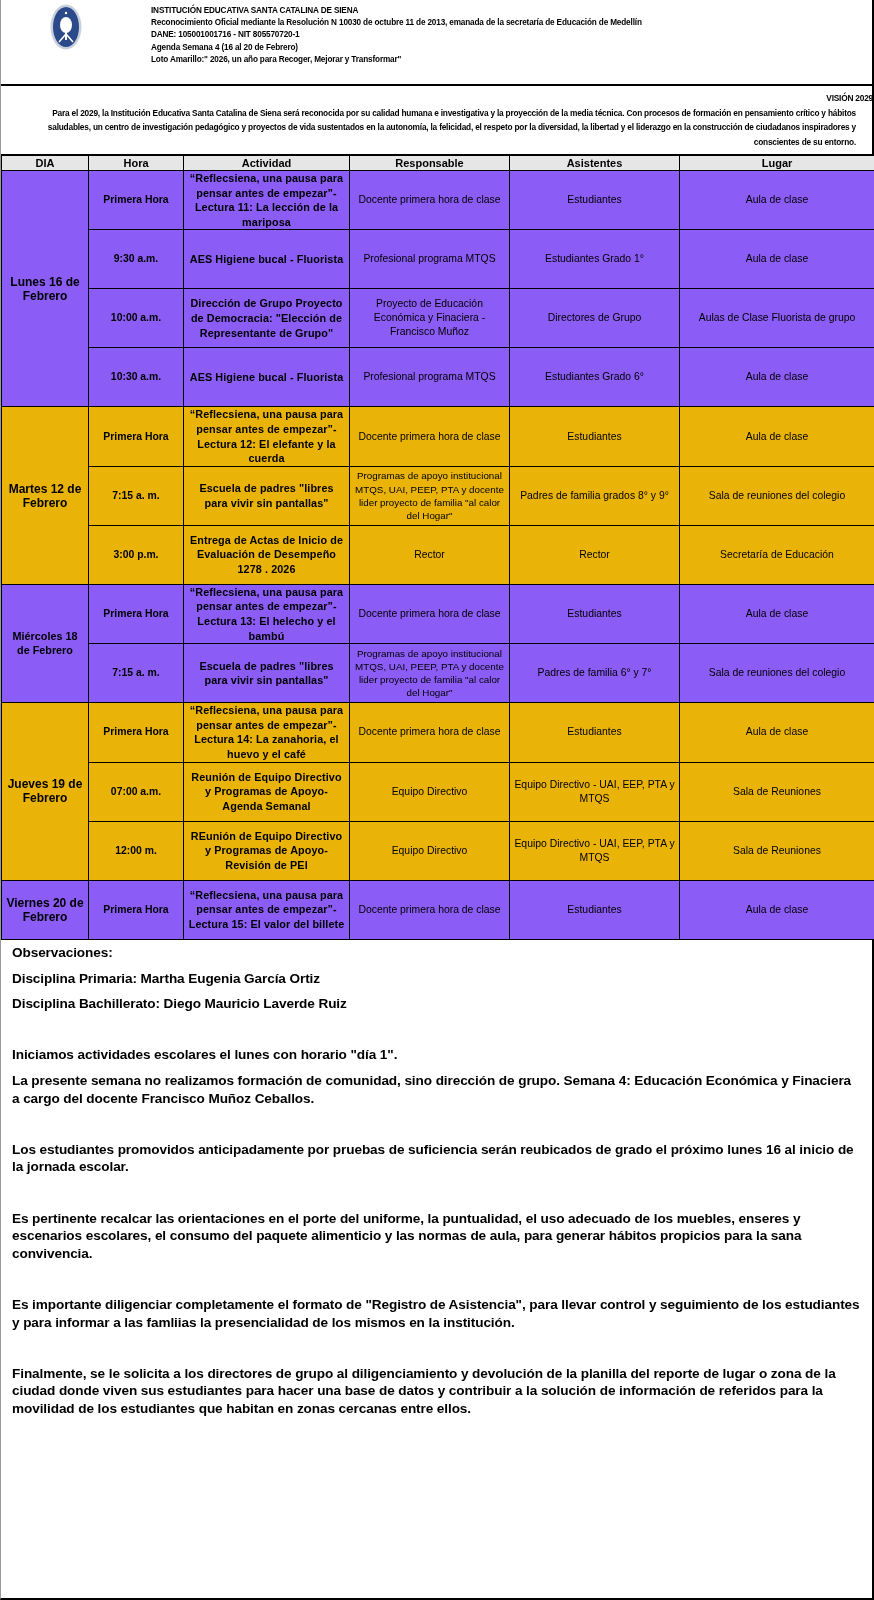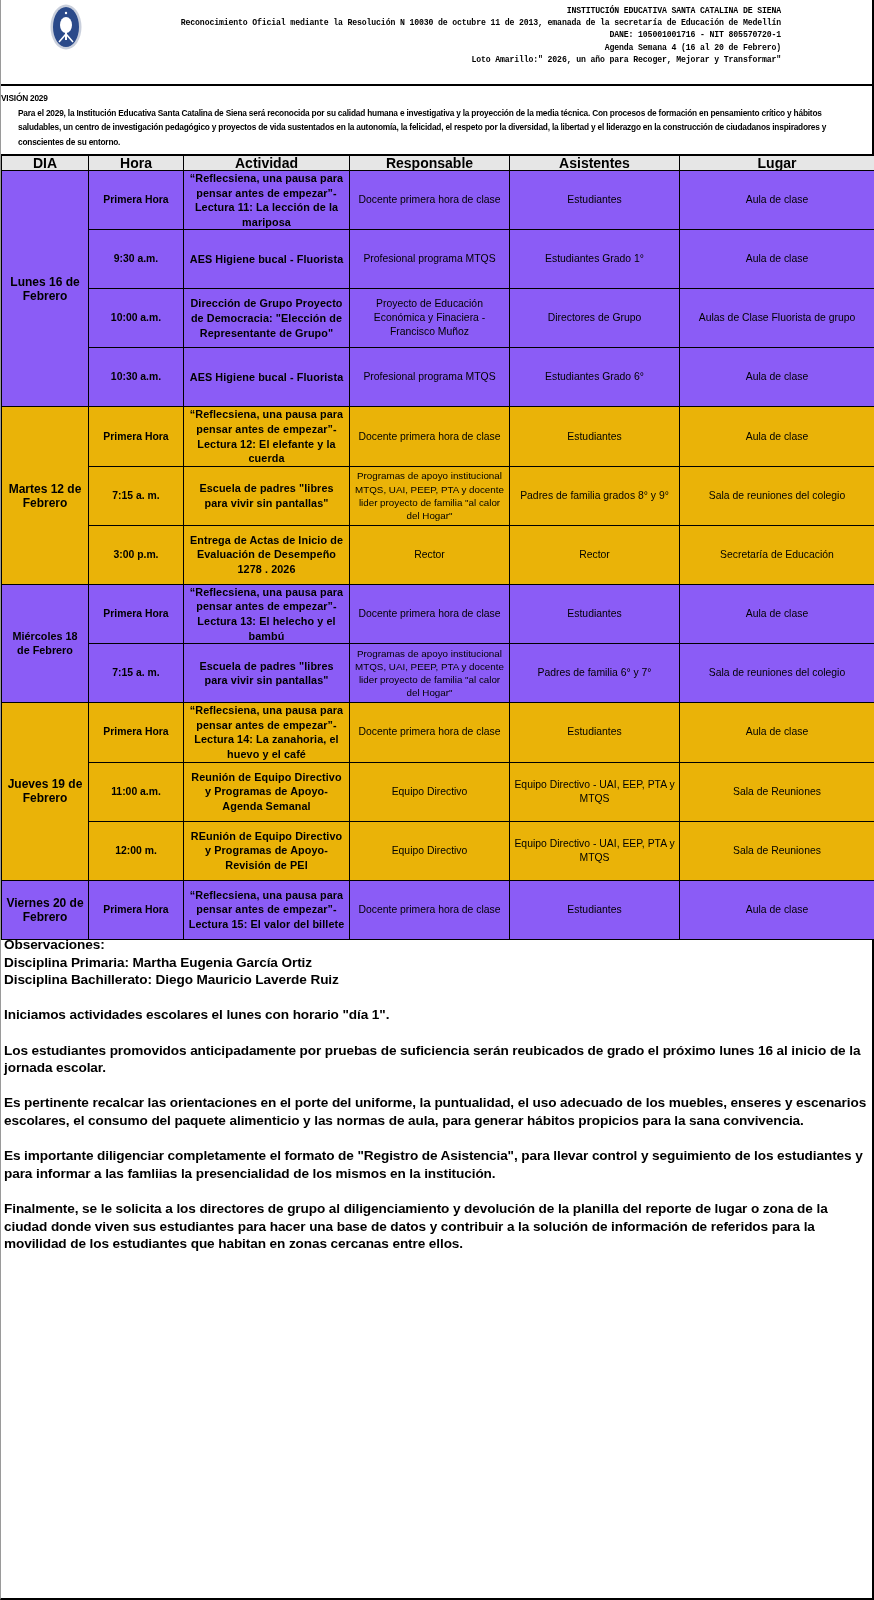--- a/index.html
+++ b/index.html
@@ -5,49 +5,49 @@
   * { box-sizing: border-box; margin: 0; padding: 0; }
   html, body { width: 874px; height: 1600px; background: #ffffff; overflow: hidden; }
   body { position: relative; font-family: "Liberation Sans", sans-serif; color: #000; }
 
   .page { position: absolute; left: 0; top: 0; width: 874px; height: 1600px;
           border-left: 1px solid #9a9a9a; border-right: 2px solid #000; border-bottom: 2px solid #000; }
 
   
   .hdr { position: absolute; left: 0; top: 0; width: 872px; height: 86px; border-bottom: 2px solid #000; }
   .logo { position: absolute; left: 49px; top: 4px; width: 32px; height: 46px; }
-  .hdr-lines { position: absolute; left: 150px; top: 5px; width: 630px; text-align: right;
-               font-family: Liberation Mono, monospace; font-size: 8.2px; line-height: 12.2px; }
+  .hdr-lines { position: absolute; left: 150px; top: 5px; width: 630px; text-align: left;
+               font-family: Liberation Sans, sans-serif; font-size: 8.2px; line-height: 12.2px; }
   .hdr-lines div { white-space: nowrap; letter-spacing: -0.15px; }
   .hdr-lines .inst { font-weight: bold; }
 
   
   .vision { position: absolute; left: 0; top: 86px; width: 872px; height: 69px; border-bottom: 1px solid #000;
-            text-align: left; font-size: 8.3px; line-height: 14.6px; padding-top: 5px; letter-spacing: -0.2px; }
+            text-align: right; font-size: 8.3px; line-height: 14.6px; padding-top: 5px; letter-spacing: -0.2px; }
   .vision .vt { font-weight: bold; }
   .vision .vb { font-weight: bold; padding: 0 17px; }
 
   
   table.agenda { position: absolute; left: 0; top: 155px; width: 873px; border-collapse: collapse; table-layout: fixed; }
   table.agenda td, table.agenda th { border: 1.5px solid #000; text-align: center; vertical-align: middle;
                  font-size: 10.2px; line-height: 14px; padding: 0 3px; }
-  table.agenda th { height: 15px; font-weight: bold; background: #e6e6e6; font-size: 14px; line-height: 12px; }
+  table.agenda th { height: 15px; font-weight: bold; background: #e6e6e6; font-size: 11px; line-height: 12px; }
   table.agenda tr.r { height: 59px; }
   table.agenda td.day { font-weight: bold; font-size: 12px; line-height: 14px; }
   table.agenda td.hora { font-weight: bold; font-size: 10.4px; }
   table.agenda td.act { font-weight: bold; font-size: 10.8px; line-height: 14.6px; letter-spacing: 0.1px; }
   table.agenda td.plain { font-size: 10.4px; }
   table.agenda td.small { font-size: 9.8px; line-height: 13.2px; }
   .gray td { background: #8b5cf6; }
   .white td { background: #eab308; }
 
   
   .obs { position: absolute; left: 3px; top: 936px; width: 866px; font-weight: bold;
          font-size: 13.6px; line-height: 17.6px; letter-spacing: -0.1px; }
-  .obs p { margin: 0; }
+  .obs p { margin: 8px; }
   .obs .gap { height: 17.6px; }
 </style>
 </head>
 <body>
 
 <div class="page">
 
   <div class="hdr">
     <svg class="logo" viewBox="0 0 32 46">
       <ellipse cx="16" cy="23" rx="15.5" ry="22.5" fill="#c9cfdc"></ellipse>
@@ -163,21 +163,21 @@
 
       <tr class="r white">
         <td class="day" rowspan="3">Jueves 19 de Febrero</td>
         <td class="hora">Primera Hora</td>
         <td class="act">“Reflecsiena, una pausa para pensar antes de empezar”- Lectura 14: La zanahoria, el huevo y el café</td>
         <td class="plain">Docente primera hora de clase</td>
         <td class="plain">Estudiantes</td>
         <td class="plain">Aula de clase</td>
       </tr>
       <tr class="r white">
-        <td class="hora">11:00 a.m.</td>
+        <td class="hora">07:00 a.m.</td>
         <td class="act">Reunión de Equipo Directivo y Programas de Apoyo- Agenda Semanal</td>
         <td class="plain">Equipo Directivo</td>
         <td class="plain">Equipo Directivo - UAI, EEP, PTA y MTQS</td>
         <td class="plain">Sala de Reuniones</td>
       </tr>
       <tr class="r white">
         <td class="hora">12:00 m.</td>
         <td class="act">REunión de Equipo Directivo y Programas de Apoyo-Revisión de PEI</td>
         <td class="plain">Equipo Directivo</td>
         <td class="plain">Equipo Directivo - UAI, EEP, PTA y MTQS</td>
@@ -194,20 +194,21 @@
       </tr>
     </tbody>
   </table>
 
   <div class="obs">
     <p>Observaciones:</p>
     <p>Disciplina Primaria: Martha Eugenia García Ortiz</p>
     <p>Disciplina Bachillerato: Diego Mauricio Laverde Ruiz</p>
     <div class="gap"></div>
     <p>Iniciamos actividades escolares el lunes con horario "día 1".</p>
+    <p>La presente semana no realizamos formación de comunidad, sino dirección de grupo. Semana 4: Educación Económica y Finaciera a cargo del docente Francisco Muñoz Ceballos.</p>
     <div class="gap"></div>
     <p>Los estudiantes promovidos anticipadamente por pruebas de suficiencia serán reubicados de grado el próximo lunes 16 al inicio de la jornada escolar.</p>
     <div class="gap"></div>
     <p>Es pertinente recalcar las orientaciones en el porte del uniforme, la puntualidad, el uso adecuado de los muebles, enseres y escenarios escolares, el consumo del paquete alimenticio y las normas de aula, para generar hábitos propicios para la sana convivencia.</p>
     <div class="gap"></div>
     <p>Es importante diligenciar completamente el formato de "Registro de Asistencia", para llevar control y seguimiento de los estudiantes y para informar a las famliias la presencialidad de los mismos en la institución.</p>
     <div class="gap"></div>
     <p>Finalmente, se le solicita a los directores de grupo al diligenciamiento y devolución de la planilla del reporte de lugar o zona de la ciudad donde viven sus estudiantes para hacer una base de datos  y contribuir a la solución de información de referidos para la movilidad de los estudiantes que habitan en zonas cercanas entre ellos.</p>
   </div>
 

